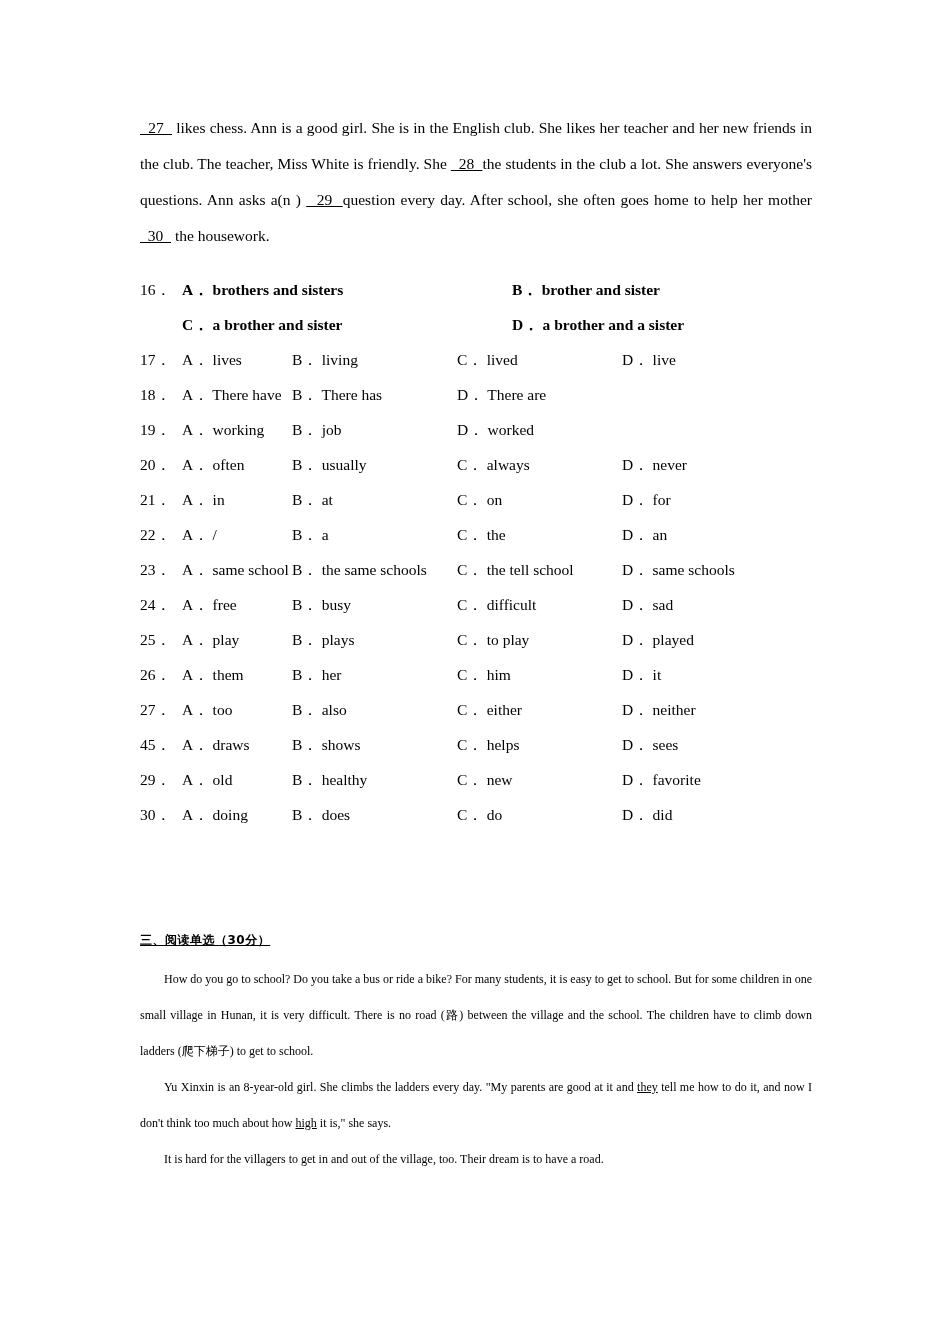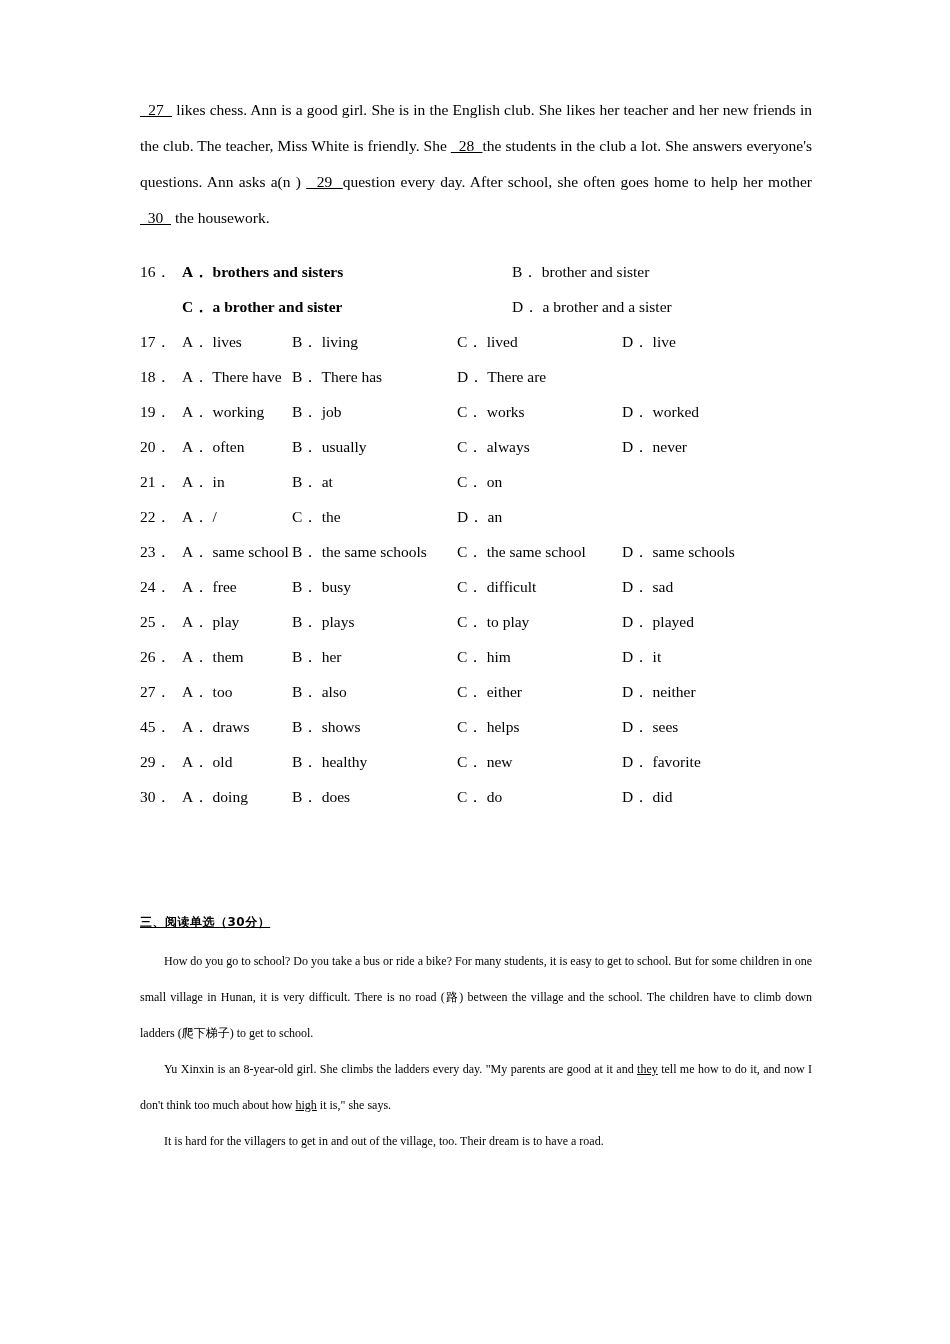--- a/index.html
+++ b/index.html
@@ -12,21 +12,21 @@
     width: 950px;
     height: 1344px;
     background: #ffffff;
     font-family: "Liberation Serif", serif;
     color: #000000;
     overflow: hidden;
   }
   .content {
     position: absolute;
     left: 140px;
-    top: 92px;
+    top: 110px;
     width: 672px;
   }
   .para {
     font-size: 15.5px;
     line-height: 36px;
     text-align: justify;
     margin: 0;
   }
   .blank {
     text-decoration: underline;
@@ -51,21 +51,21 @@
     white-space: nowrap;
   }
   
   .c1 { width: 110px; flex: 0 0 110px; }
   .c2 { width: 165px; flex: 0 0 165px; }
   .c3 { width: 165px; flex: 0 0 165px; }
   .c4 { width: 150px; flex: 0 0 150px; }
 
   
   .w1 { width: 330px; flex: 0 0 330px; font-weight: bold; }
-  .w2 { width: 330px; flex: 0 0 330px; }
+  .w2 { width: 330px; flex: 0 0 330px; font-weight: bold; }
 
   .q-row.indent .q-num { width: 42px; }
 
   .spacer-lg { height: 100px; }
 
   .section-title {
     font-family: "DejaVu Sans", sans-serif;
     font-weight: bold;
     font-size: 12px;
     text-decoration: underline;
@@ -110,47 +110,48 @@
         <div class="q-row">
           <span class="q-num">18．</span>
           <span class="opt c1">A．  There have</span>
           <span class="opt c2">B．  There has</span>
           <span class="opt c4">D．  There are</span>
         </div>
         <div class="q-row">
           <span class="q-num">19．</span>
           <span class="opt c1">A．  working</span>
           <span class="opt c2">B．  job</span>
-          <span class="opt c3">C．  works</span>
           <span class="opt c4">D．  worked</span>
         </div>
         <div class="q-row">
           <span class="q-num">20．</span>
           <span class="opt c1">A．  often</span>
           <span class="opt c2">B．  usually</span>
           <span class="opt c3">C．  always</span>
           <span class="opt c4">D．  never</span>
         </div>
         <div class="q-row">
           <span class="q-num">21．</span>
           <span class="opt c1">A．  in</span>
           <span class="opt c2">B．  at</span>
           <span class="opt c3">C．  on</span>
+          <span class="opt c4">D．  for</span>
         </div>
         <div class="q-row">
           <span class="q-num">22．</span>
           <span class="opt c1">A．  /</span>
+          <span class="opt c2">B．  a</span>
           <span class="opt c3">C．  the</span>
           <span class="opt c4">D．  an</span>
         </div>
         <div class="q-row">
           <span class="q-num">23．</span>
           <span class="opt c1">A．  same school</span>
           <span class="opt c2">B．  the same schools</span>
-          <span class="opt c3">C．  the same school</span>
+          <span class="opt c3">C．  the tell school</span>
           <span class="opt c4">D．  same schools</span>
         </div>
         <div class="q-row">
           <span class="q-num">24．</span>
           <span class="opt c1">A．  free</span>
           <span class="opt c2">B．  busy</span>
           <span class="opt c3">C．  difficult</span>
           <span class="opt c4">D．  sad</span>
         </div>
         <div class="q-row">

